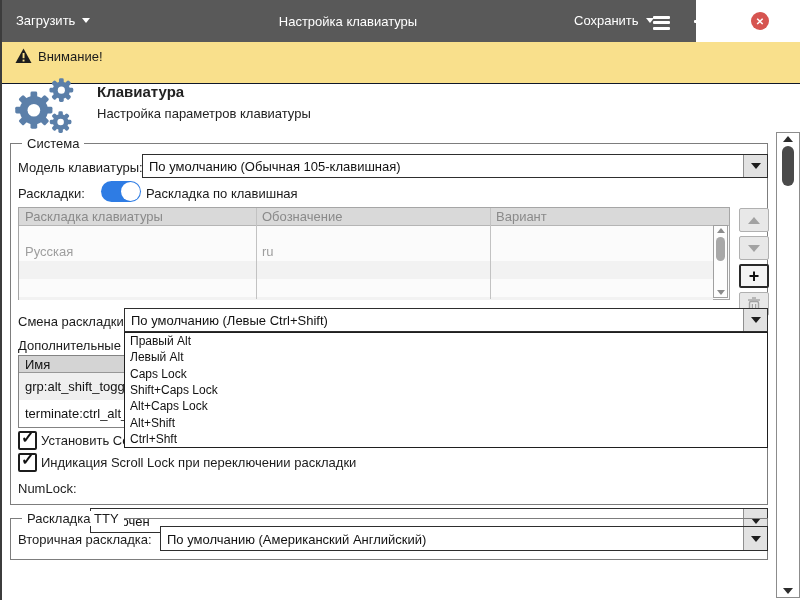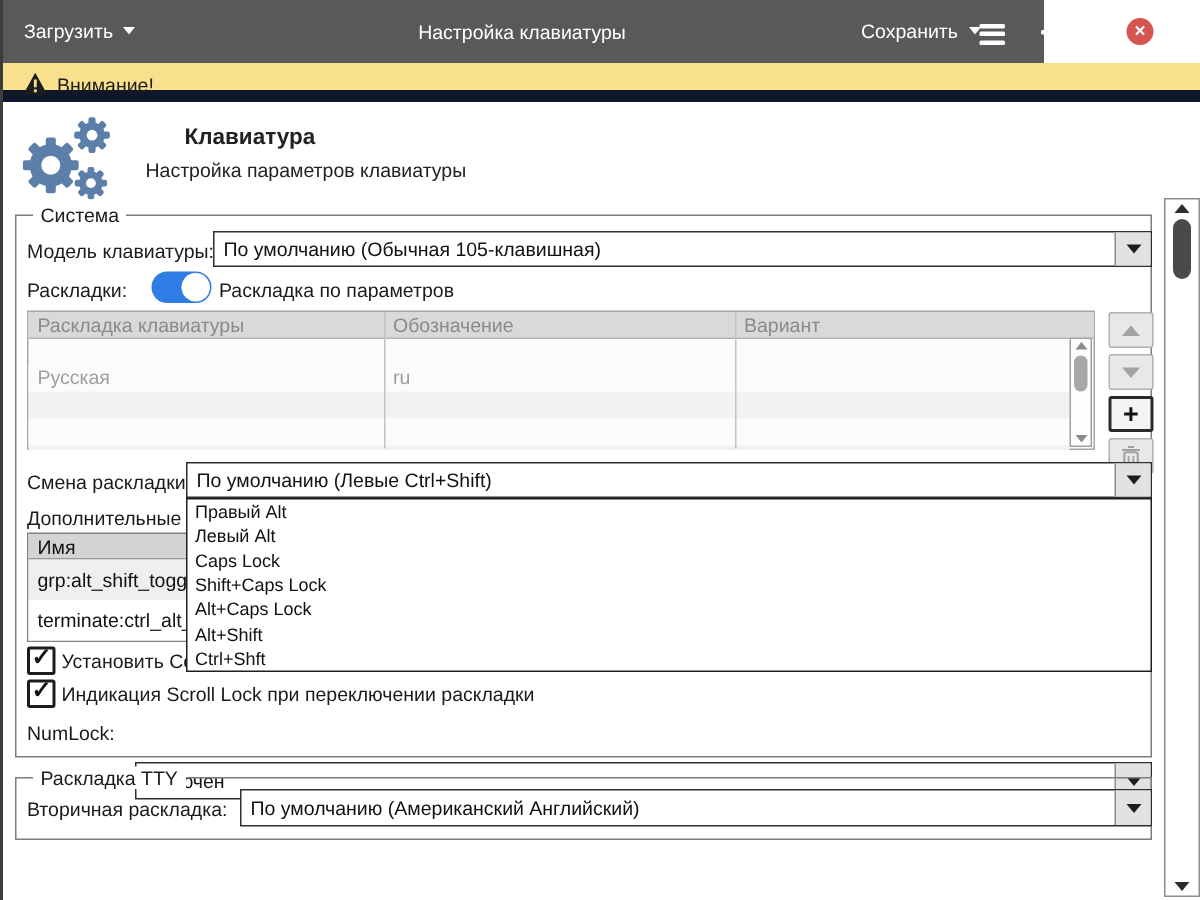--- a/index.html
+++ b/index.html
@@ -8,22 +8,22 @@
   .abs{position:absolute;}
   .lbl{position:absolute;font-size:13px;color:#1b1b1b;white-space:nowrap;}
   
   .titlebar{position:absolute;left:-2px;top:0;width:696px;height:42px;background:#595959;}
   .tb-text{position:absolute;color:#fff;font-size:13px;white-space:nowrap;}
   .tri-down-w{width:0;height:0;border-left:4px solid transparent;border-right:4px solid transparent;border-top:5px solid #fff;}
   .hamburger span{display:block;width:17px;height:3px;background:#fff;border-radius:1px;margin:2.5px 0;}
   .close-btn{position:absolute;width:18px;height:18px;background:#d65450;border-radius:50%;
              display:flex;align-items:center;justify-content:center;color:#fff;font-size:10px;font-weight:bold;}
   
-  .warnbar{position:absolute;left:-2px;top:42px;width:800px;height:26px;background:#f9e08c;
-           border-bottom:8px solid #0f172a;box-sizing:border-box;}
+  .warnbar{position:absolute;left:-2px;top:42px;width:800px;height:42px;background:#f9e08c;
+           border-bottom:1px solid #0f172a;box-sizing:border-box;}
   
   .hdr-title{position:absolute;font-size:15px;font-weight:bold;color:#222;}
   .hdr-sub{position:absolute;font-size:13px;color:#222;}
   
   .fset{position:absolute;border:1px solid #7d7d7d;box-sizing:border-box;}
   .legend{position:absolute;background:#fff;padding:0 5px;font-size:13px;color:#1b1b1b;white-space:nowrap;}
   
   .combo{position:absolute;background:#fff;border:1px solid #2e2e2e;box-sizing:border-box;text-decoration:underline;}
   .combo .val{position:absolute;left:6px;top:50%;transform:translateY(-50%);font-size:13px;color:#111;white-space:nowrap;}
   .combo .cbtn{position:absolute;right:0;top:0;bottom:0;width:23px;background:#e2e2e2;
@@ -132,39 +132,39 @@
           <rect x="-3" y="-14.5" width="6" height="29" rx="2"></rect>
           <rect x="-3" y="-14.5" width="6" height="29" rx="2" transform="rotate(45)"></rect>
           <rect x="-3" y="-14.5" width="6" height="29" rx="2" transform="rotate(90)"></rect>
           <rect x="-3" y="-14.5" width="6" height="29" rx="2" transform="rotate(135)"></rect>
           <circle r="10.5"></circle>
         </g>
         <circle cx="70" cy="62" r="4.4" fill="#fff"></circle>
       </g>
     </svg>
   </div>
-  <div class="hdr-title" style="left:95px;top:83px;margin-left:26px;">Клавиатура</div>
+  <div class="hdr-title" style="left:95px;top:83px;">Клавиатура</div>
   <div class="hdr-sub" style="left:95px;top:106px;">Настройка параметров клавиатуры</div>
 
   <div class="fset" style="left:8px;top:143px;width:758px;height:362px;"></div>
   <div class="legend" style="left:20px;top:136px;">Система</div>
 
   <div class="lbl" style="left:16px;top:160px;">Модель клавиатуры:</div>
   <div class="combo" style="left:140px;top:154px;width:626px;height:24px;">
     <span class="val">По умолчанию (Обычная 105-клавишная)</span>
     <span class="cbtn">
         <span class="tri-down-d"></span>
       </span>
   </div>
 
   <div class="lbl" style="left:16px;top:186px;">Раскладки:</div>
   <div class="toggle" style="left:99px;top:181px;">
     <span class="knob"></span>
   </div>
-  <div class="lbl" style="left:144px;top:186px;">Раскладка по параметров</div>
+  <div class="lbl" style="left:144px;top:186px;">Раскладка по клавишная</div>
 
   <div class="laytable" style="left:16px;top:207px;width:712px;height:93px;">
     <div class="thead">
       <span class="hcell" style="left:6px;">Раскладка клавиатуры</span>
       <span class="hcell" style="left:243px;">Обозначение</span>
       <span class="hcell" style="left:477px;">Вариант</span>
     </div>
     <div class="trow stripe-b" style="top:35px;">
       <span class="tcell" style="left:6px;">Русская</span>
       <span class="tcell" style="left:243px;">ru</span>

